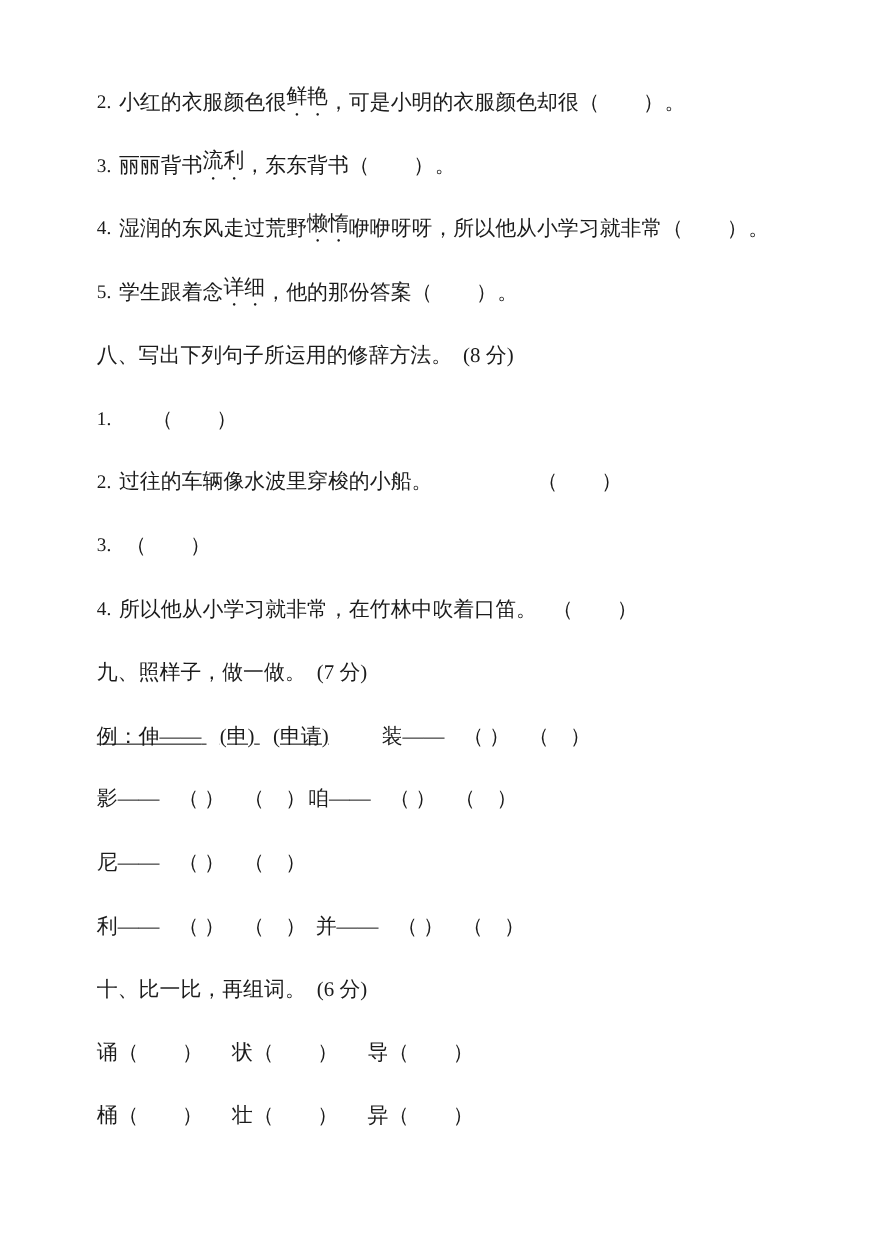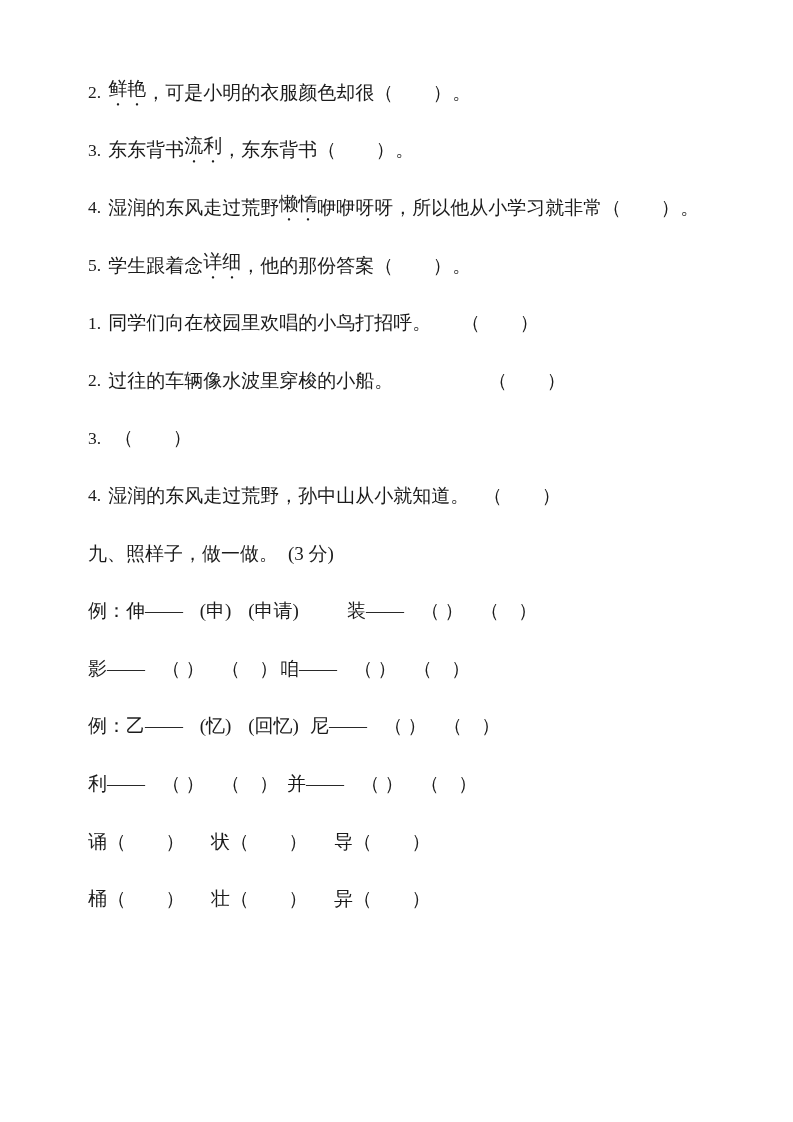--- a/index.html
+++ b/index.html
@@ -18,43 +18,44 @@
     text-emphasis:filled dot;
     text-emphasis-position:under right;
   }
   .pts { margin-left:10px; }
   .blank { letter-spacing:0.5px; }
   .m30 { margin-left:30px; }
   .m95 { margin-left:95px; }
   .m6  { margin-left:6px; }
   .m14 { margin-left:14px; }
   .cell { display:inline-block; }
-  .cellL1 { width:259px; }
+  .cellL1 { width:259px;text-decoration:underline; }
   .cellL2 { width:192px; }
   .cellL3 { width:222px; }
   .cellL4 { width:199px; }
   .p { margin-left:12px; }
   .cell10 { display:inline-block; margin-right:26px; }
 </style>
 </head>
 <body>
 
 <div class="page">
 
   <div class="line">
     <span class="num">2.</span>
+    <span>小红的衣服颜色很</span>
     <span class="emph">鲜艳</span>
     <span>，可是小明的衣服颜色却很</span>
     <span class="blank">（　　）</span>
     <span>。</span>
   </div>
 
   <div class="line">
     <span class="num">3.</span>
-    <span>东东背书</span>
+    <span>丽丽背书</span>
     <span class="emph">流利</span>
     <span>，东东背书</span>
     <span class="blank">（　　）</span>
     <span>。</span>
   </div>
 
   <div class="line">
     <span class="num">4.</span>
     <span>湿润的东风走过荒野</span>
     <span class="emph">懒惰</span>
@@ -65,47 +66,50 @@
 
   <div class="line">
     <span class="num">5.</span>
     <span>学生跟着念</span>
     <span class="emph">详细</span>
     <span>，他的那份答案</span>
     <span class="blank">（　　）</span>
     <span>。</span>
   </div>
 
+  <div class="line">
+    <span>八、写出下列句子所运用的修辞方法。</span>
+    <span class="pts">(8 分)</span>
+  </div>
 
   <div class="line">
     <span class="num">1.</span>
-    <span>同学们向在校园里欢唱的小鸟打招呼。</span>
     <span class="blank m30">（　　）</span>
   </div>
 
   <div class="line">
     <span class="num">2.</span>
     <span>过往的车辆像水波里穿梭的小船。</span>
     <span class="blank m95">（　　）</span>
   </div>
 
   <div class="line">
     <span class="num">3.</span>
     <span class="blank m6">（　　）</span>
   </div>
 
   <div class="line">
     <span class="num">4.</span>
-    <span>湿润的东风走过荒野，孙中山从小就知道。</span>
+    <span>所以他从小学习就非常，在竹林中吹着口笛。</span>
     <span class="blank m14">（　　）</span>
   </div>
 
   <div class="line">
     <span>九、照样子，做一做。</span>
-    <span class="pts">(3 分)</span>
+    <span class="pts">(7 分)</span>
   </div>
 
   <div class="line">
     <span class="cell cellL1">
       <span>例：伸——</span>
       <span class="p">(申)</span>
       <span class="p">(申请)</span>
     </span>
     <span class="cell">
       <span>装——</span>
@@ -121,45 +125,44 @@
       <span class="p">（　）</span>
     </span>
     <span class="cell">
       <span>咱——</span>
       <span class="p">（ ）</span>
       <span class="p">（　）</span>
     </span>
   </div>
 
   <div class="line">
-    <span class="cell cellL3">
-      <span>例：乙——</span>
-      <span class="p">(忆)</span>
-      <span class="p">(回忆)</span>
-    </span>
     <span class="cell">
       <span>尼——</span>
       <span class="p">（ ）</span>
       <span class="p">（　）</span>
     </span>
   </div>
 
   <div class="line">
     <span class="cell cellL4">
       <span>利——</span>
       <span class="p">（ ）</span>
       <span class="p">（　）</span>
     </span>
     <span class="cell">
       <span>并——</span>
       <span class="p">（ ）</span>
       <span class="p">（　）</span>
     </span>
   </div>
 
+  <div class="line">
+    <span>十、比一比，再组词。</span>
+    <span class="pts">(6 分)</span>
+  </div>
 
   <div class="line">
     <span class="cell10">
       <span>诵</span><span class="blank">（　　）</span>
     </span>
     <span class="cell10">
       <span>状</span><span class="blank">（　　）</span>
     </span>
     <span class="cell10">
       <span>导</span><span class="blank">（　　）</span>

